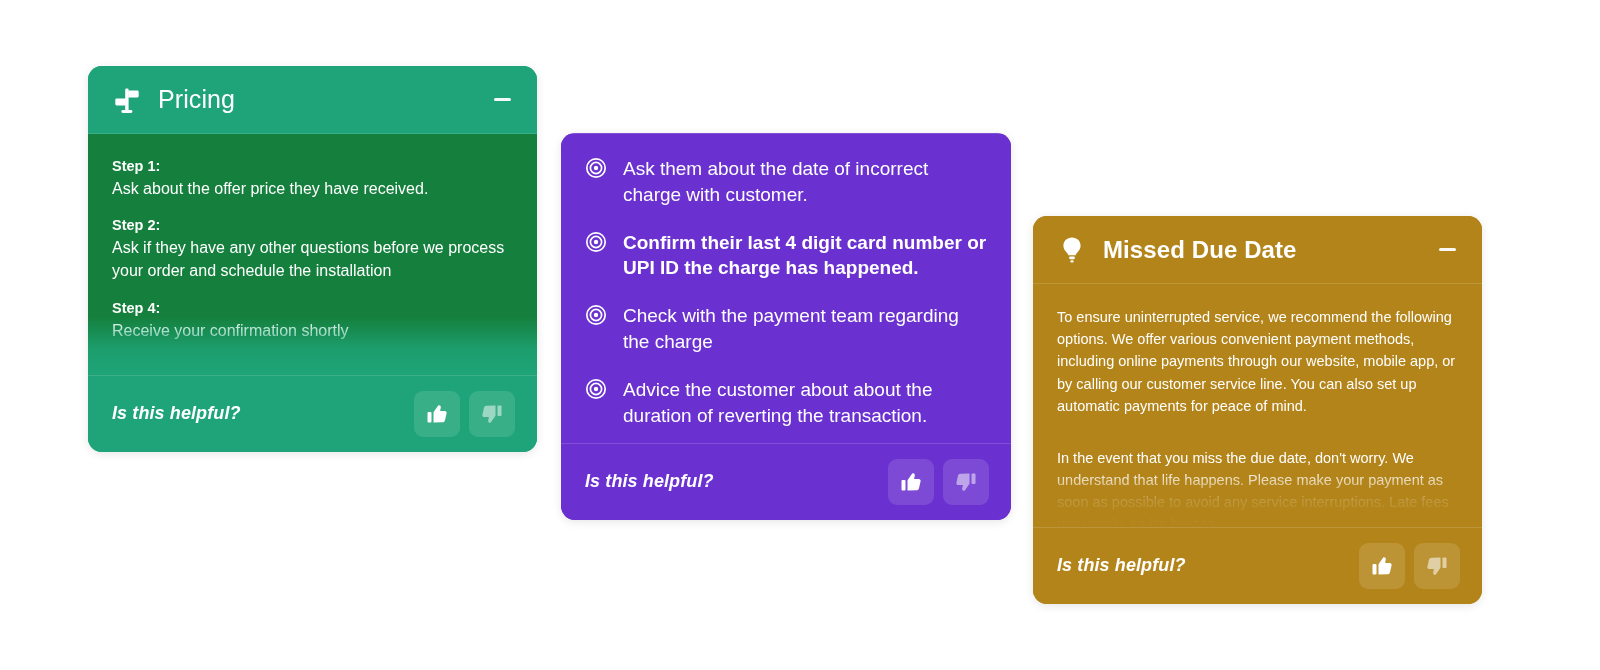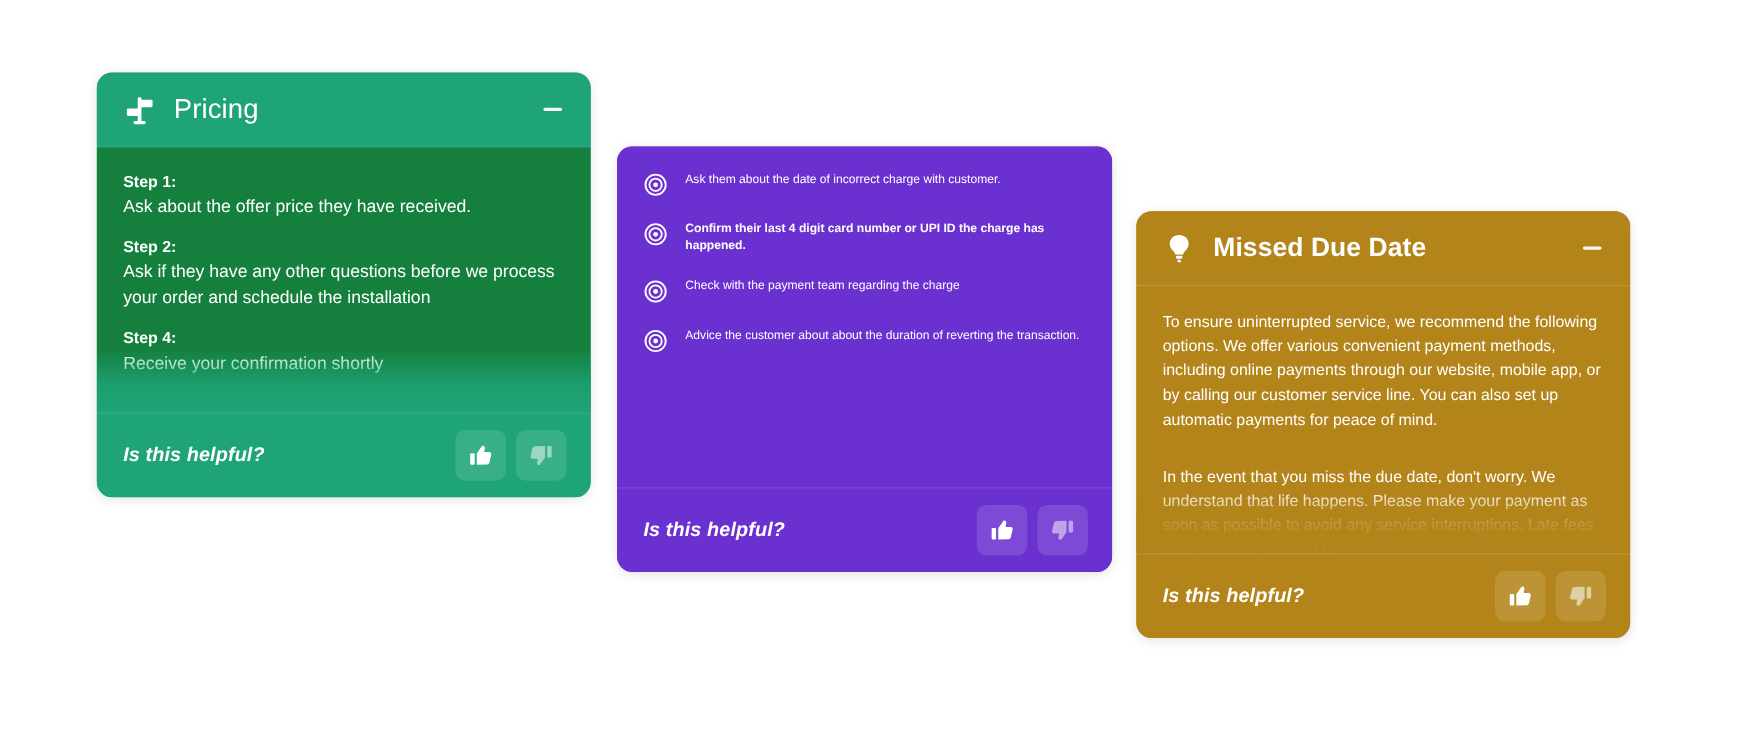--- a/index.html
+++ b/index.html
@@ -120,21 +120,21 @@
   }
   .bullet-icon {
     flex: 0 0 22px;
     width: 22px;
     height: 22px;
     margin-top: 1px;
   }
   .bullet-icon svg { display: block; }
   .bullet-text {
     margin-left: 16px;
-    font-size: 11px;
+    font-size: 19px;
     line-height: 1.36;
     color: #ffffff;
     font-weight: 400;
   }
   .bullet-text.bold { font-weight: 700; }
 
   
   .para {
     font-size: 14.5px;
     line-height: 1.53;
@@ -188,21 +188,21 @@
   
   #card-incorrect-charge { left: 561px; top: 133px; width: 450px; height: 387px; background: #6A30D0; }
   #card-incorrect-charge .card-header { height: 67px; background: #6A30D0; }
   #card-incorrect-charge .header-divider { background: rgba(255,255,255,0.15); }
   #card-incorrect-charge .card-body { background: #6A30D0; }
   #card-incorrect-charge .card-footer { height: 77px; background: #6A30D0; }
   #card-incorrect-charge .footer-divider { background: rgba(255,255,255,0.15); }
   #card-incorrect-charge .vote-btn { background: rgba(255,255,255,0.13); }
 
   
-  #card-missed-due-date { left: 1033px; top: 192px; width: 449px; height: 388px; background: #B3841A; }
+  #card-missed-due-date { left: 1033px; top: 216px; width: 449px; height: 388px; background: #B3841A; }
   #card-missed-due-date .card-header { height: 67px; background: #B3841A; }
   #card-missed-due-date .header-divider { background: rgba(255,255,255,0.14); }
   #card-missed-due-date .card-body { background: #B3841A; }
   #card-missed-due-date .fade-mask { background: linear-gradient(to bottom, rgba(179,132,26,0) 0%, rgba(179,132,26,0.85) 55%, rgba(179,132,26,1) 100%); }
   #card-missed-due-date .card-footer { height: 77px; background: #B3841A; }
   #card-missed-due-date .footer-divider { background: rgba(255,255,255,0.14); }
   #card-missed-due-date .vote-btn { background: rgba(255,255,255,0.12); }
   #card-missed-due-date .header-title { font-weight: 700; font-size: 24px; }
   #card-missed-due-date .vote-btn.down svg { opacity: 0.55; }
 

